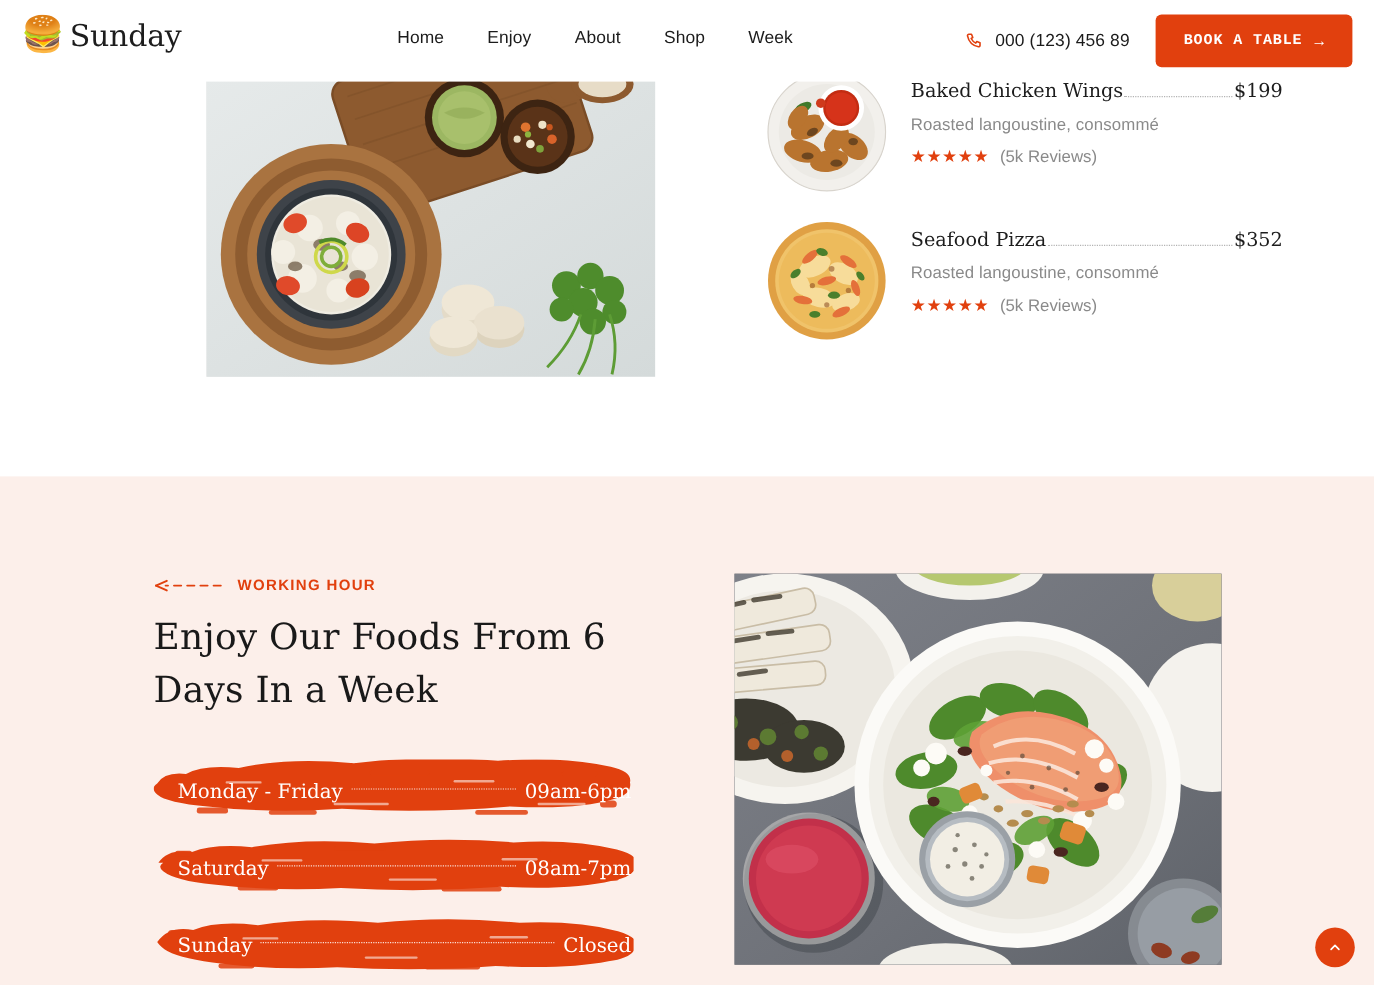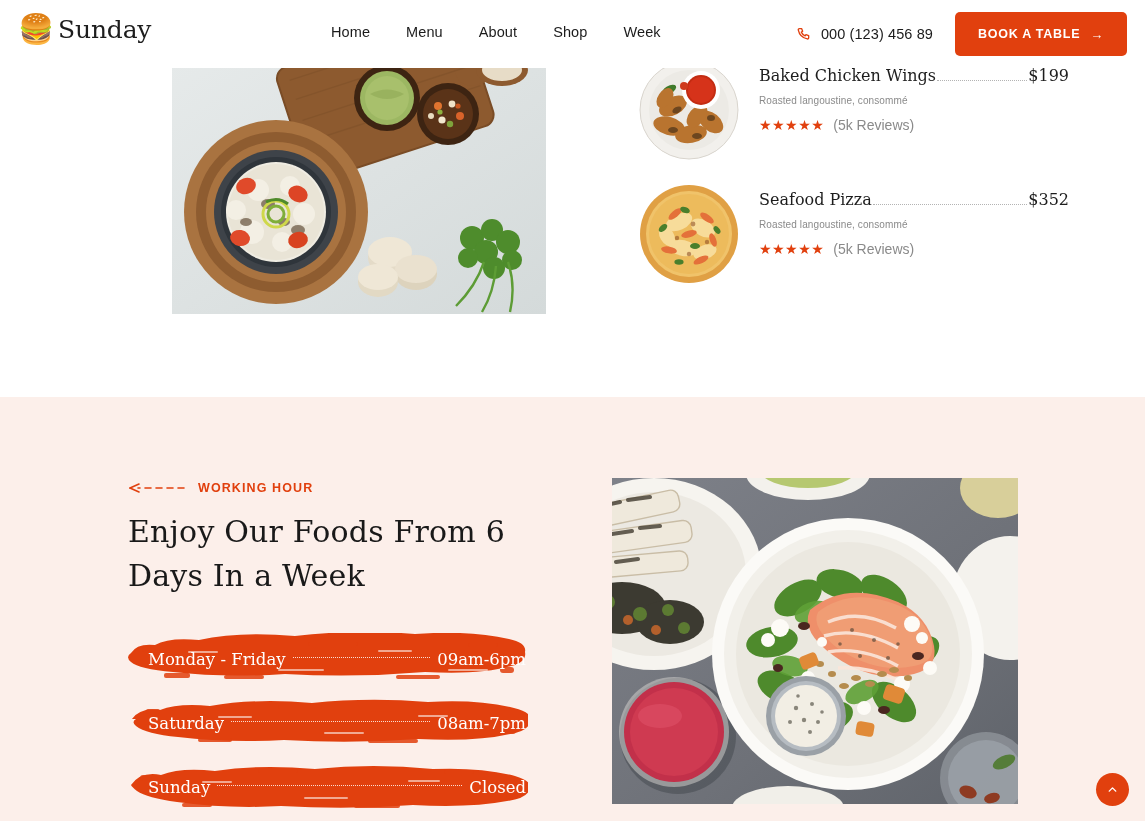--- a/index.html
+++ b/index.html
@@ -99,21 +99,21 @@
     border-radius: 5px;
     height: 44px;
     padding: 0 23px;
     font-size: 12.5px;
     font-weight: 700;
     letter-spacing: 0.75px;
     display: flex;
     align-items: center;
     gap: 10px;
     cursor: pointer;
-    font-family: Liberation Sans, sans-serif;
+    font-family: Liberation Mono, monospace;
     white-space: nowrap;
   }
   .book-btn .arrow { font-size: 13px; }
 
   
   .feature {
     position: absolute;
     top: 60px; left: 0;
     width: 1145px;
     height: 337px;
@@ -173,21 +173,21 @@
     min-width: 10px;
     height: 1px;
   }
   .menu-price {
     font-family: "DejaVu Serif", serif;
     font-size: 16px;
     color: #1d1d1d;
     white-space: nowrap;
   }
   .menu-desc {
-    font-size: 10px;
+    font-size: 14px;
     color: #8a8a8a;
     margin-top: 10px;
     letter-spacing: 0.1px;
   }
   .menu-rating {
     display: flex;
     align-items: center;
     gap: 9px;
     margin-top: 11px;
   }
@@ -316,21 +316,21 @@
 
   <header class="header">
 
     <div class="brand">
       <span class="brand-mark">🍔</span>
       <span class="brand-name">Sunday</span>
     </div>
 
     <nav class="nav">
       <a class="nav-item">Home</a>
-      <a class="nav-item">Menu</a>
+      <a class="nav-item">Enjoy</a>
       <a class="nav-item">About</a>
       <a class="nav-item">Shop</a>
       <a class="nav-item">Week</a>
     </nav>
 
     <div class="header-right">
 
       <div class="phone">
         <span class="phone-icon">
           <svg class="photo-svg" viewBox="0 0 24 24" fill="none" stroke="#E1400E" stroke-width="1.9" stroke-linecap="round" stroke-linejoin="round">

